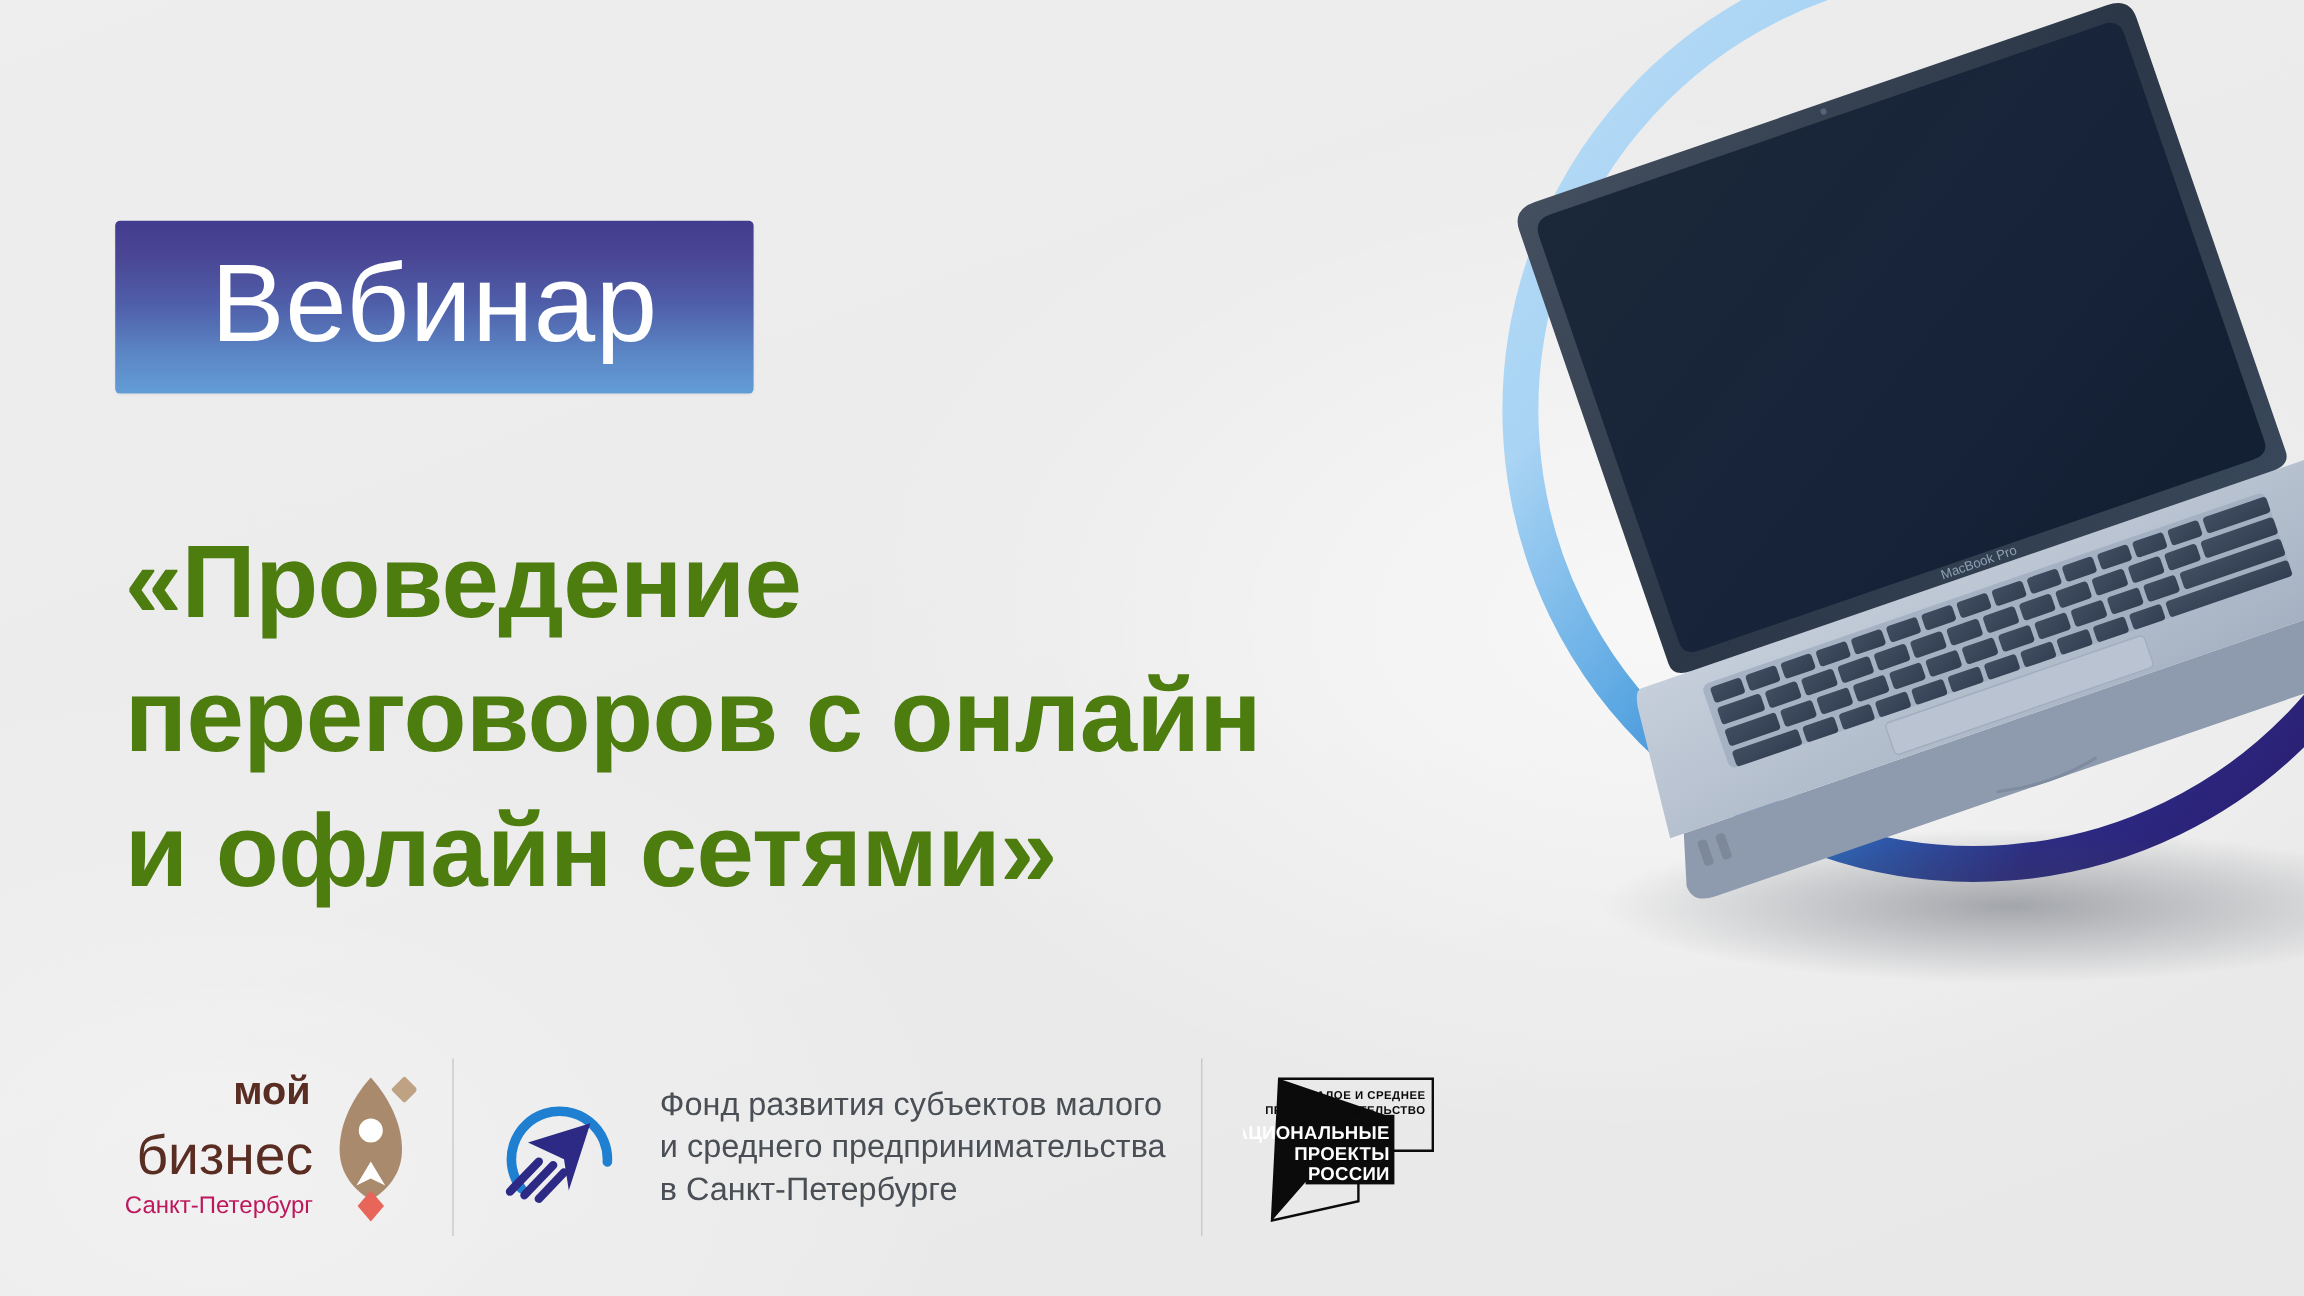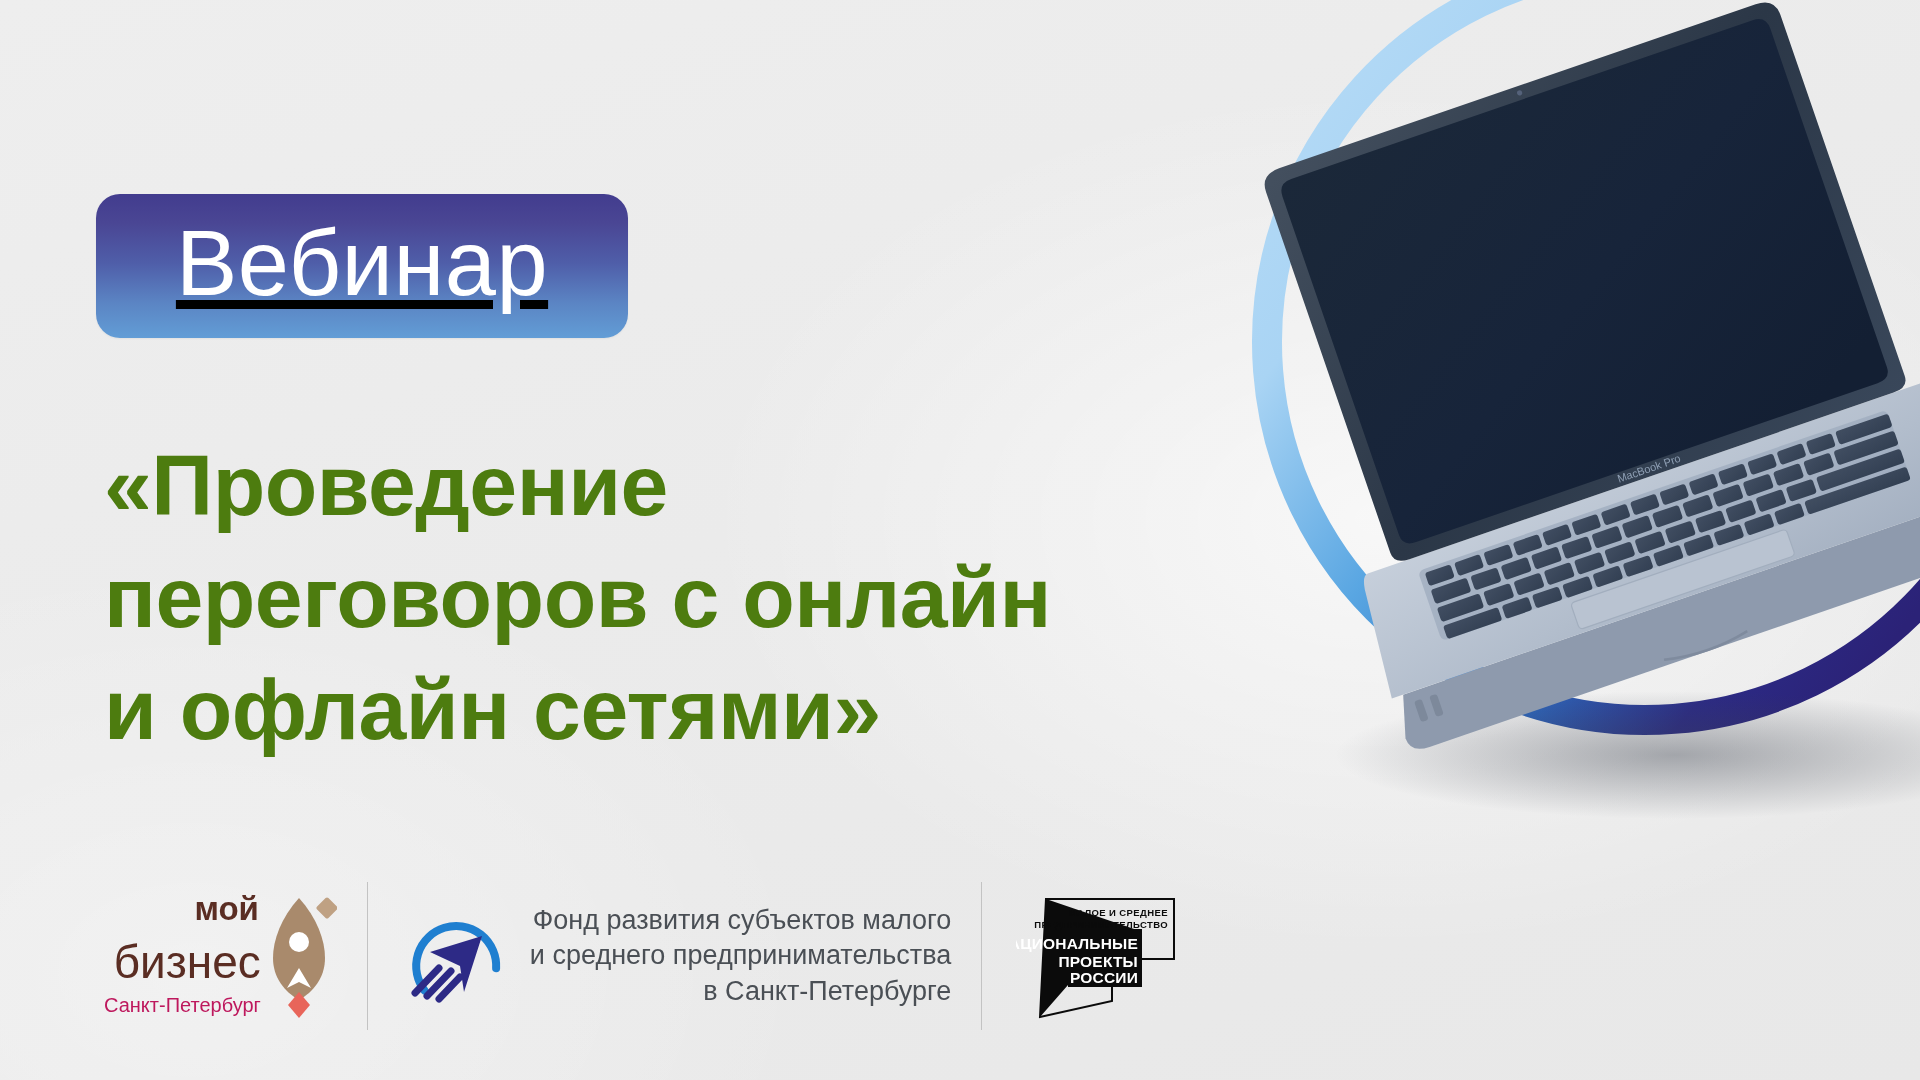--- a/index.html
+++ b/index.html
@@ -46,30 +46,29 @@
     width: 820px;
     height: 790px;
     pointer-events: none;
   }
   .laptop svg { display:block; width: 100%; height: 100%; overflow: visible; }
 
   
   .badge {
     position: absolute;
     left: 96px;
-    top: 194px;
+    top: 184px;
     width: 532px;
     height: 144px;
-    border-radius: 24px;
+    border-radius: 4px;
     background: linear-gradient(180deg, #423c8e 0%, #4a4694 20%, #4f5ea9 48%, #5b85c4 76%, #629dd6 100%);
     display: flex;
     align-items: center;
     justify-content: center;
     box-shadow: 0 1px 2px rgba(0,0,0,0.05);
-    text-decoration: underline;
   }
   .badge-text {
     color: #ffffff;
     font-size: 92px;
     line-height: 1;
     font-weight: 400;
     letter-spacing: 0.5px;
     white-space: nowrap;
     transform: translateY(-3px);
   }
@@ -99,21 +98,21 @@
   }
   .footer-sep {
     width: 1px;
     height: 148px;
     background: #c3c3c3;
     margin: 0 30px;
     flex: none;
   }
 
   
-  .mb-logo { display: flex; align-items: center; gap: 0; flex: none; }
+  .mb-logo { display: flex; align-items: center; gap: 10px; flex: none; }
   .mb-words { display: flex; flex-direction: column; align-items: flex-end; }
   .mb-moy {
     color: #5a2d23;
     font-size: 33px;
     font-weight: 700;
     line-height: 0.95;
     letter-spacing: 0px;
     margin-right: 2px;
   }
   .mb-biznes {
@@ -128,21 +127,21 @@
     color: #be185d;
     font-size: 20px;
     font-weight: 400;
     line-height: 1.4;
     margin-top: 5px;
   }
   .mb-mark { width: 76px; height: 128px; flex: none; }
   .mb-mark svg { display:block; width:100%; height:100%; }
 
   
-  .fund-logo { display: flex; align-items: center; gap: 20px; flex: none; text-align: right; }
+  .fund-logo { display: flex; align-items: center; gap: 30px; flex: none; }
   .fund-mark { width: 112px; height: 112px; flex: none; }
   .fund-mark svg { display:block; width:100%; height:100%; }
   .fund-text {
     color: #4a4f55;
     font-size: 27px;
     line-height: 1.30;
     font-weight: 400;
     white-space: pre-line;
   }
 

